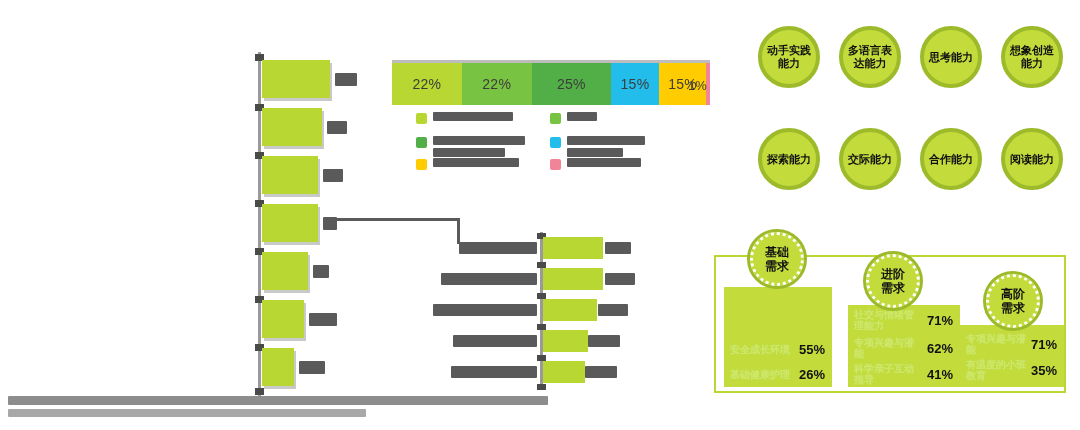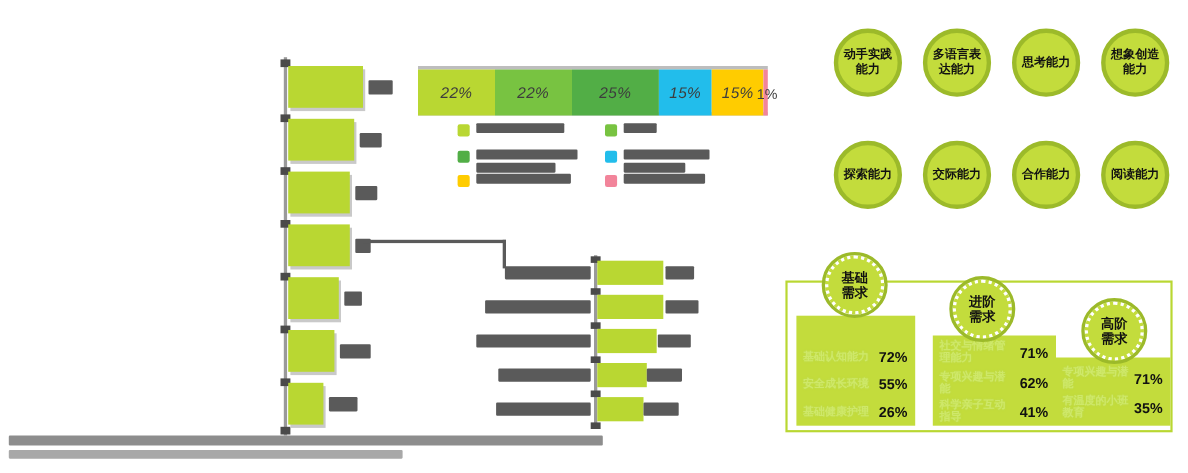--- a/index.html
+++ b/index.html
@@ -31,22 +31,22 @@
   }
   .lbar-row{position:absolute;left:4px;display:flex;align-items:center;}
   .lbar{
     background:#b9d732;
     height:38px;
     box-shadow:2px 3px 0 0 #c9c9c9;
   }
   .lbar-lab{margin-left:5px;height:13px;}
 
   
-  #stack{position:absolute;left:380px;top:63px;width:318px;height:42px;
-         box-shadow:0 -3px 0 0 #bdbdbd inset;font-style:italic;}
+  #stack{position:absolute;left:392px;top:63px;width:318px;height:42px;
+         box-shadow:0 -3px 0 0 #bdbdbd inset;}
   #stack .seg{float:left;height:42px;display:flex;align-items:center;justify-content:center;
               font-size:14px;color:#3d3d3d;letter-spacing:.3px;}
   #stack .topline{position:absolute;left:0;top:-3px;height:3px;width:100%;background:#bdbdbd;}
 
   
   #legend{position:absolute;left:416px;top:112px;width:252px;height:62px;}
   .lg-item{position:absolute;display:flex;align-items:flex-start;}
   .lg-sw{width:11px;height:11px;border-radius:2px;flex:0 0 auto;margin-top:1px;}
   .lg-txt{margin-left:6px;}
   .lg-txt .redact{display:block;height:9px;margin-bottom:3px;}
@@ -270,24 +270,20 @@
   <div class="circ" style="left:920px;top:128px">
     <span>合作能力</span>
   </div>
   <div class="circ" style="left:1001px;top:128px">
     <span>阅读能力</span>
   </div>
 
   <div id="needs">
 
     <div class="ncol" style="left:8px;top:30px;width:108px;height:100px">
-      <div class="nrow" style="left:0;top:25px;width:108px;height:25px">
-        <span class="nname">基础认知能力</span>
-        <span class="nval">72%</span>
-      </div>
       <div class="nrow" style="left:0;top:50px;width:108px;height:25px">
         <span class="nname">安全成长环境</span>
         <span class="nval">55%</span>
       </div>
       <div class="nrow" style="left:0;top:75px;width:108px;height:25px">
         <span class="nname">基础健康护理</span>
         <span class="nval">26%</span>
       </div>
     </div>
 

